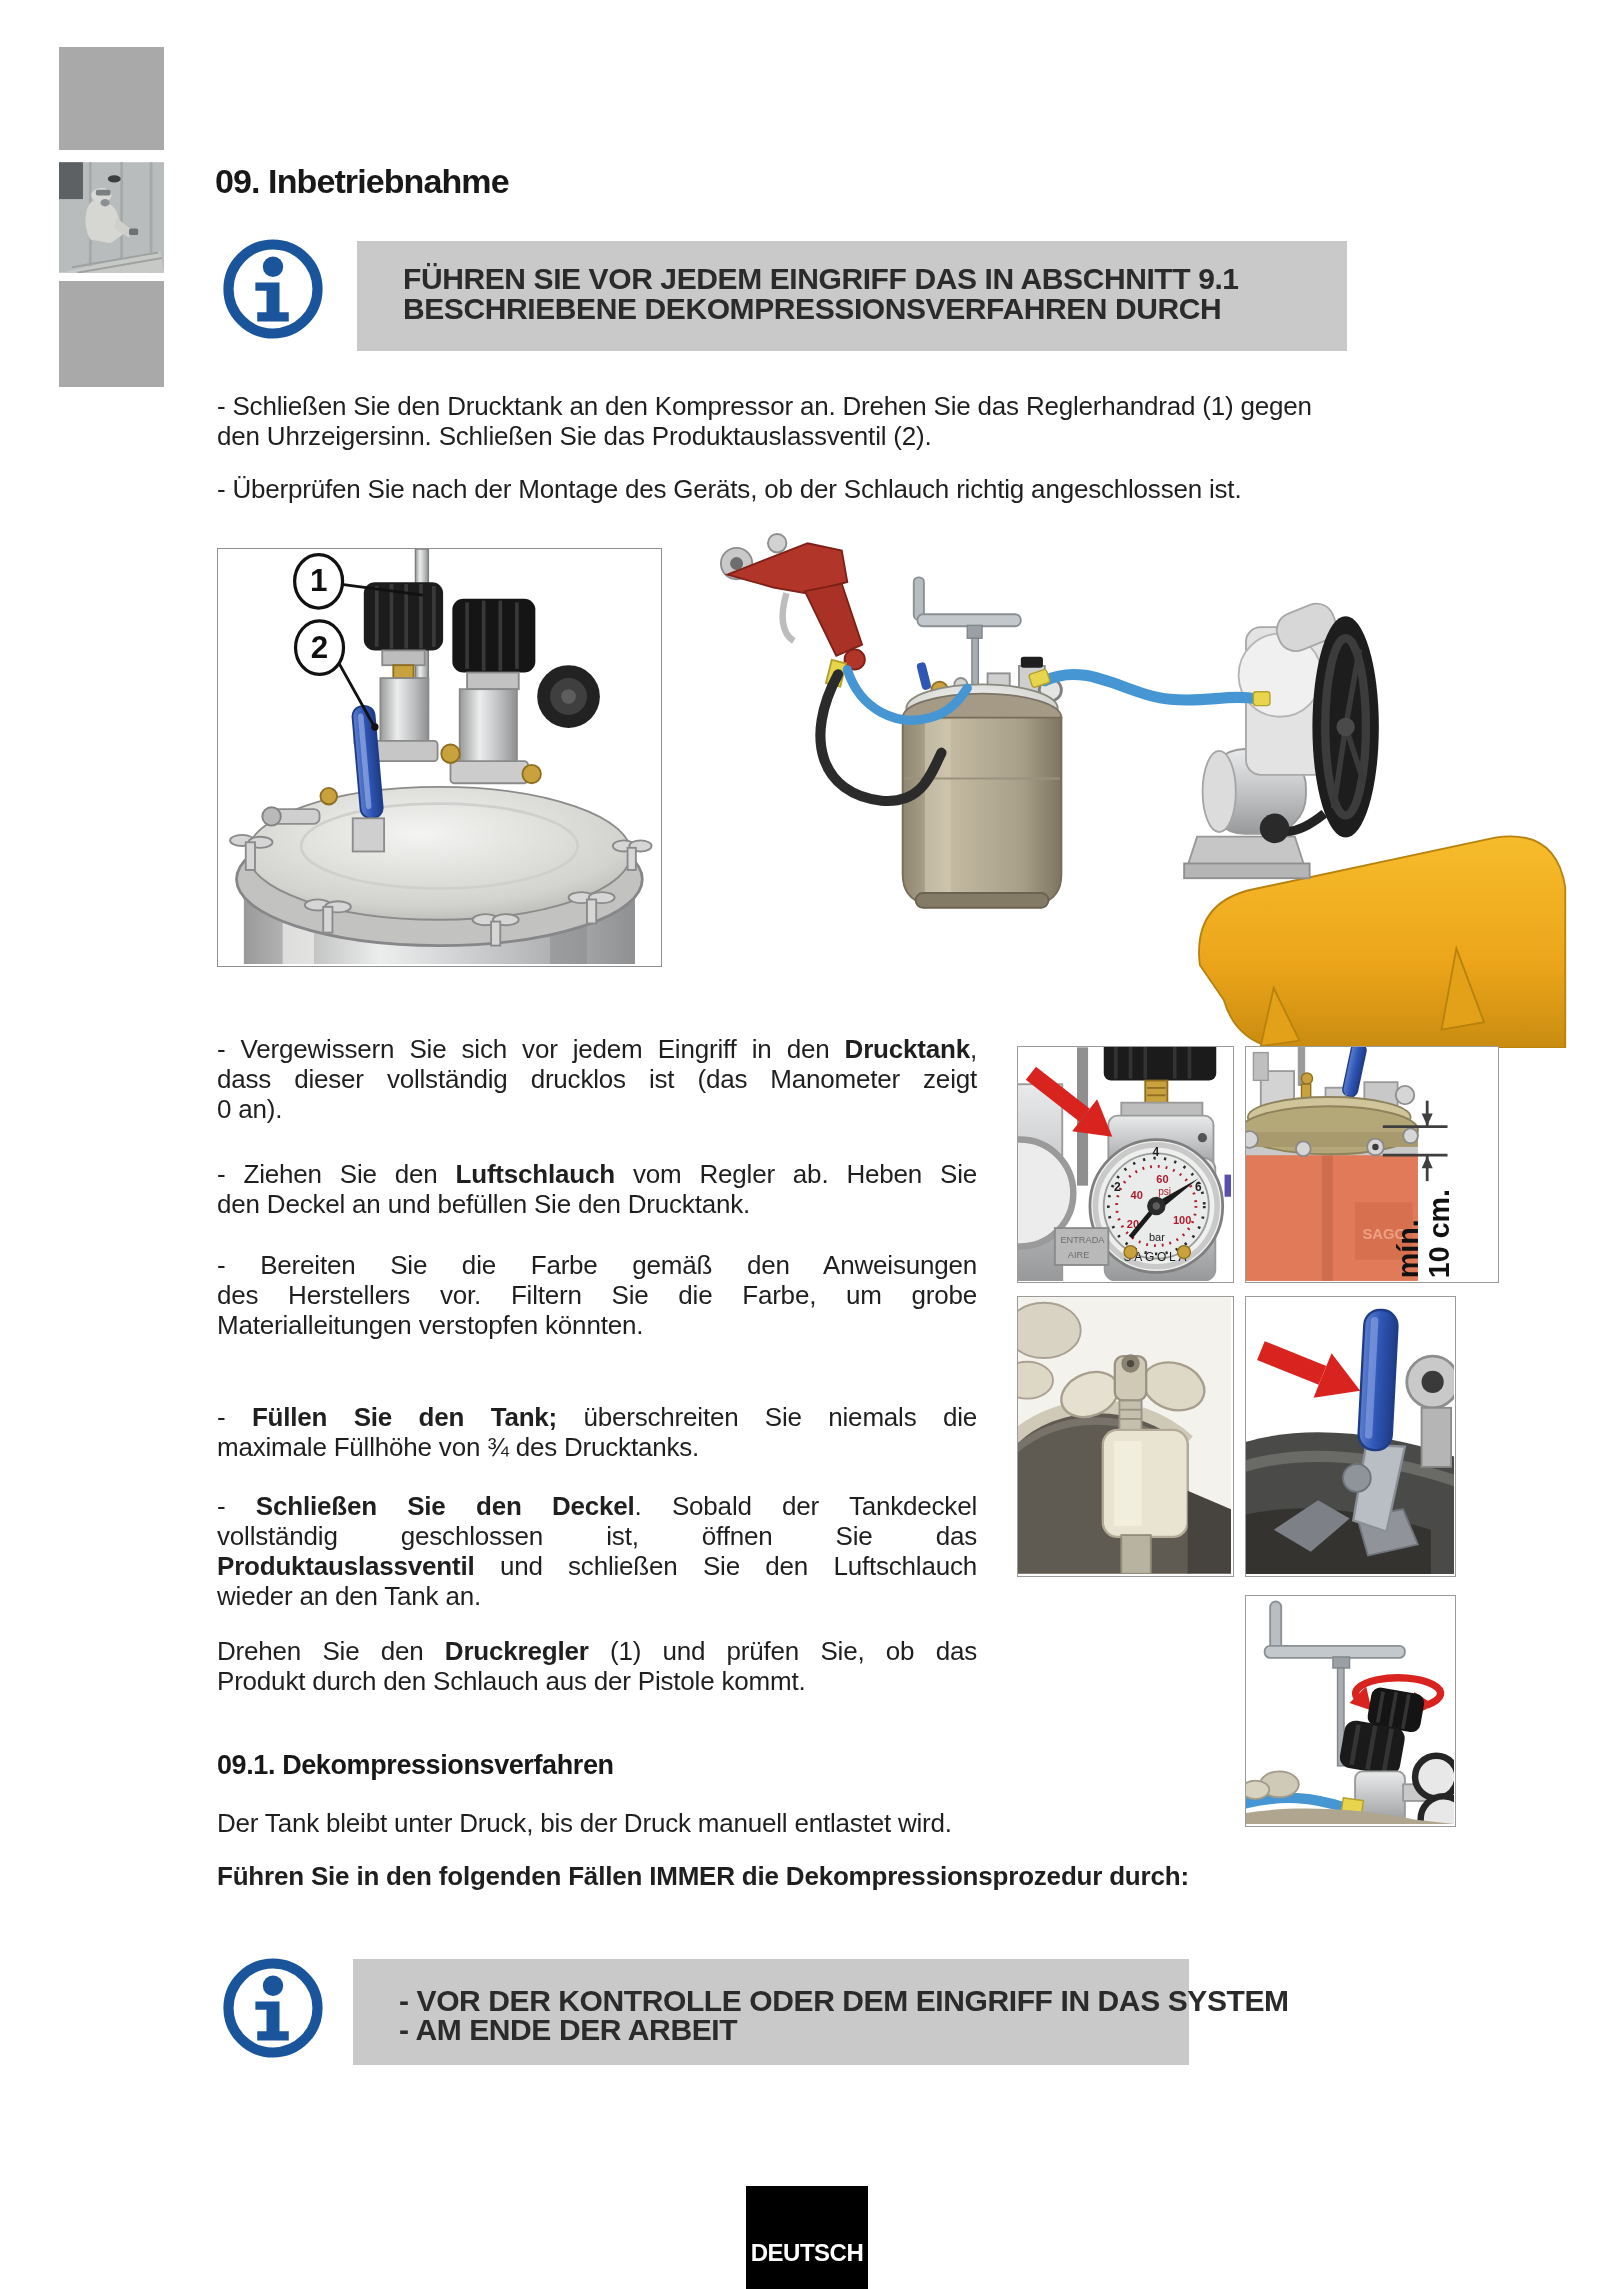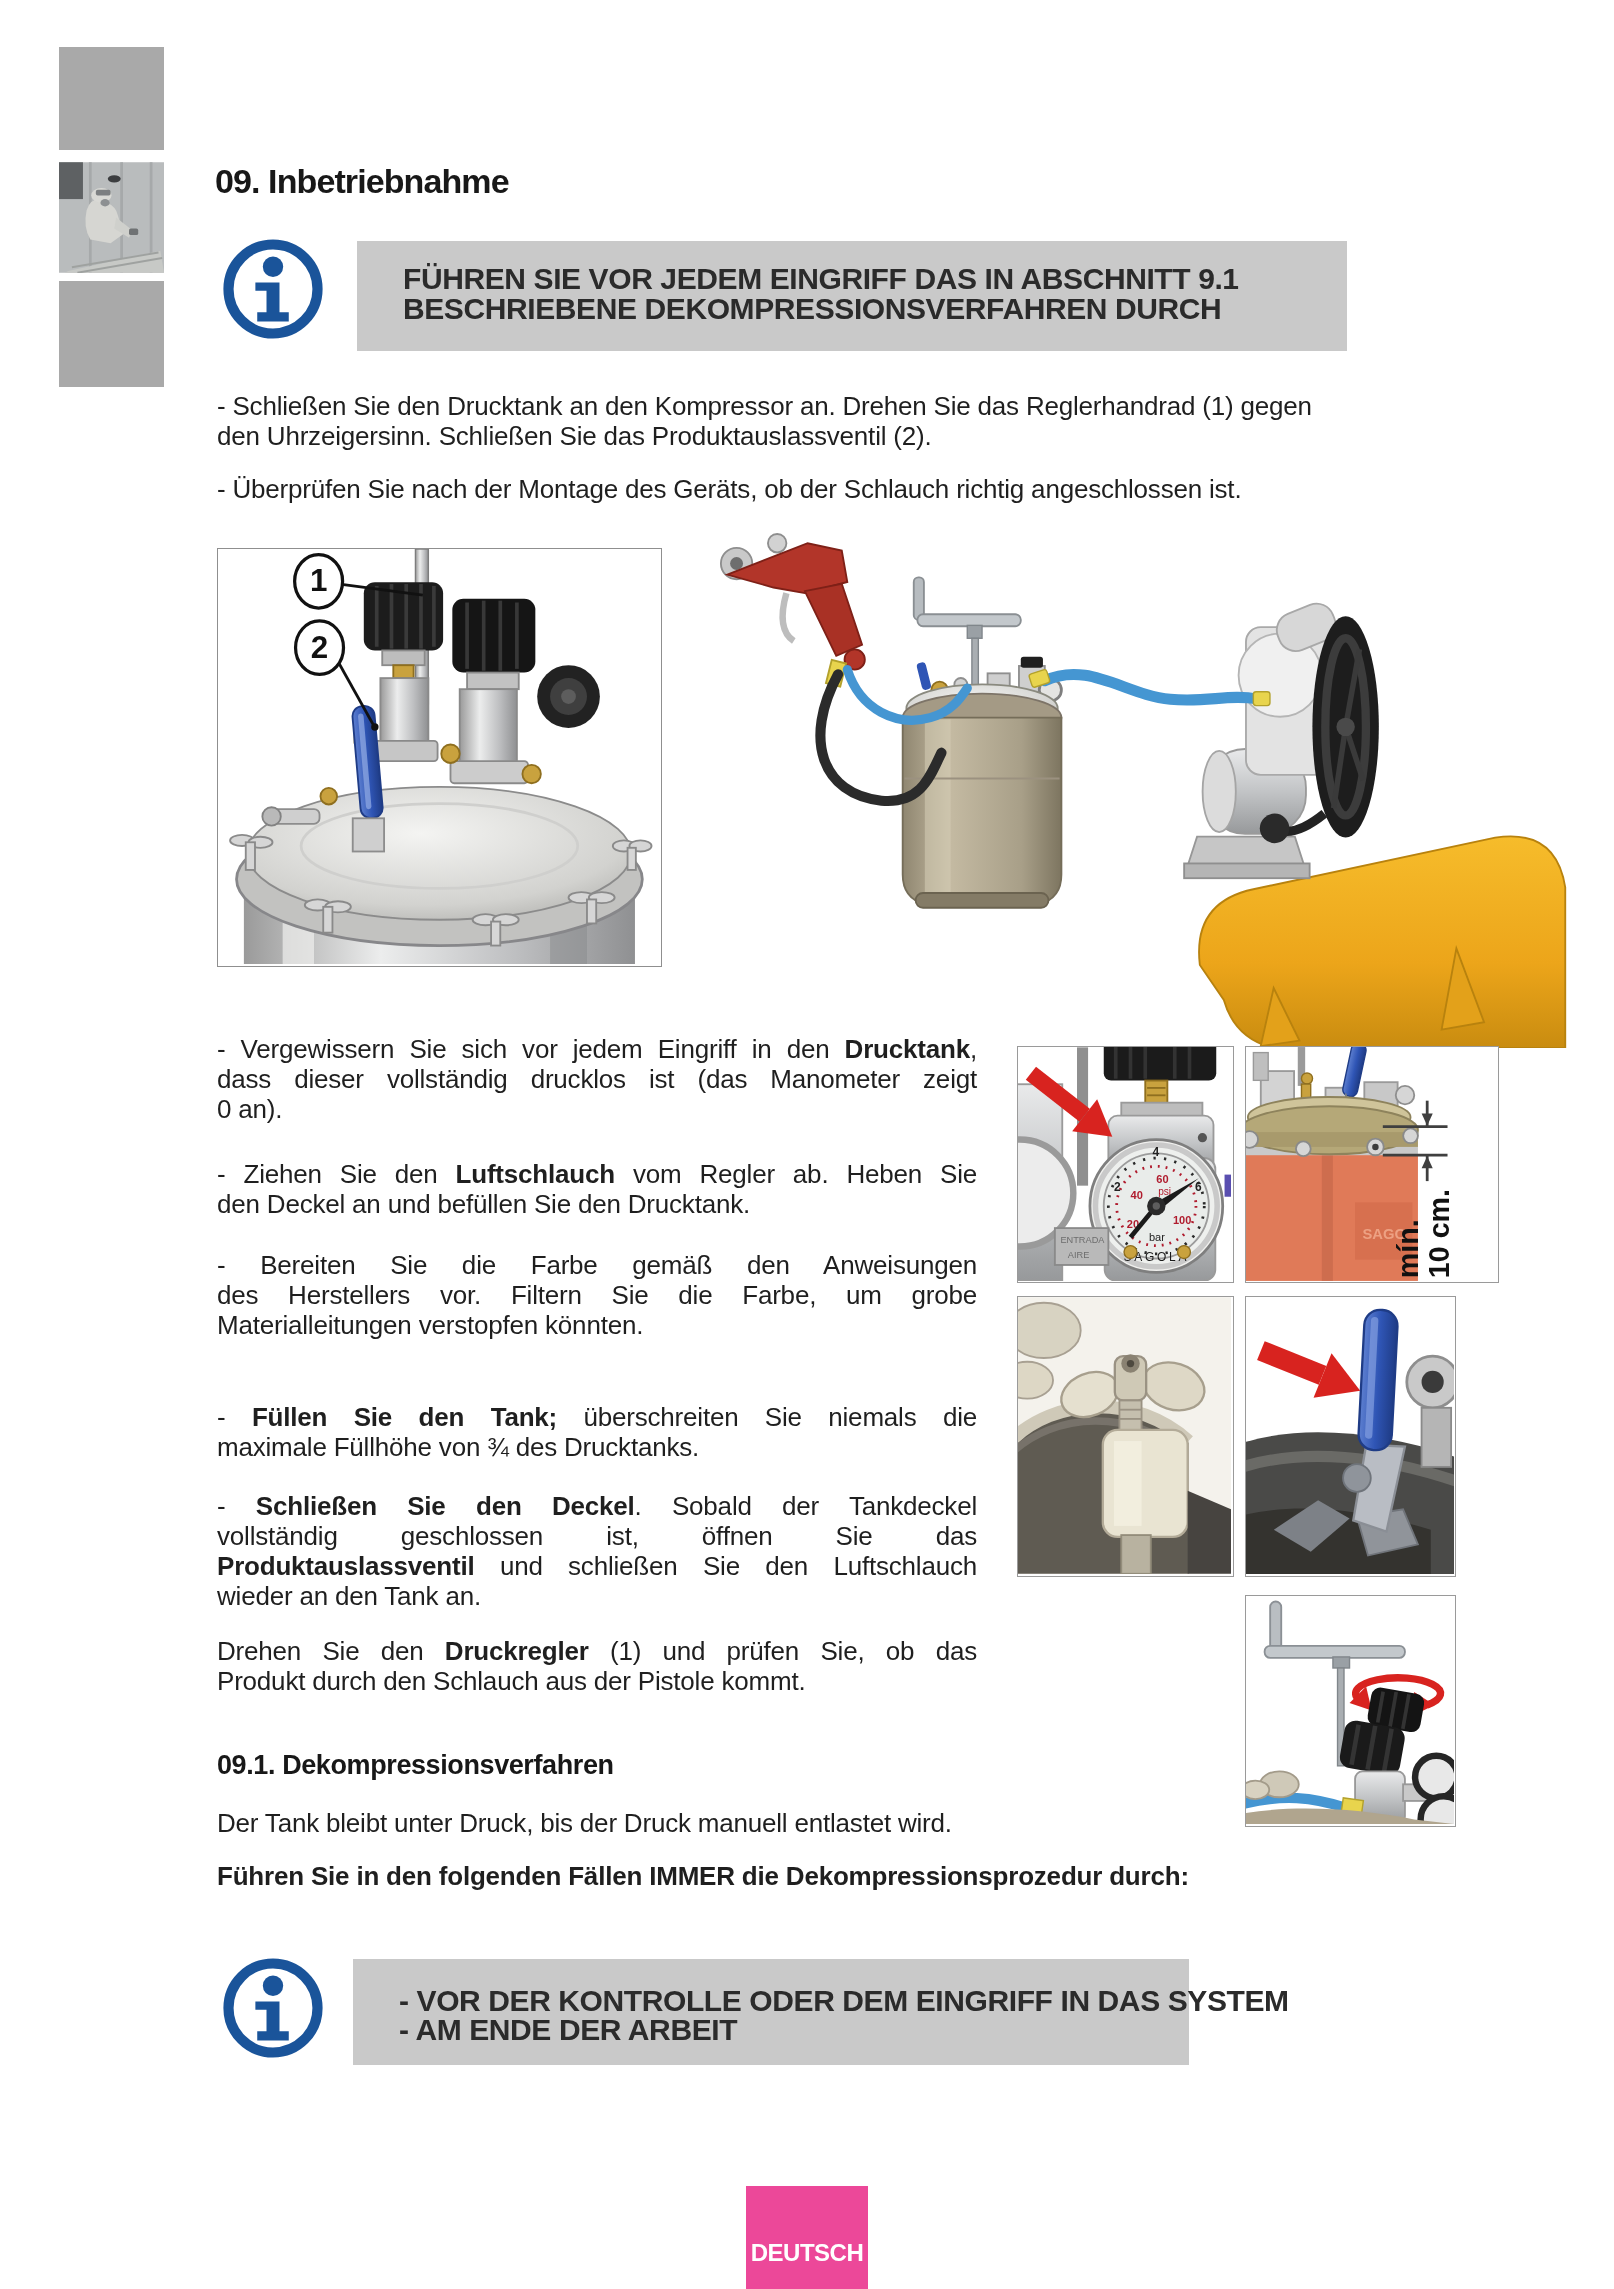--- a/index.html
+++ b/index.html
@@ -19,21 +19,21 @@
   .col{width:760px;}
   .col .bline{white-space:normal;}
   .jl{text-align:justify;text-align-last:justify;}
   .ll{text-align:left;text-align-last:left;}
   .h2{font-size:27px;font-weight:700;letter-spacing:-0.4px;color:#181818;white-space:nowrap;}
   .bold{font-weight:700;}
   
   .frame{border:1.8px solid #8f8f8f;background:#ffffff;box-sizing:border-box;}
   .panel{border:1.8px solid #9a9a9a;background:#ffffff;box-sizing:border-box;overflow:hidden;}
   
-  .lang-tab{background:#ec4899;}
+  .lang-tab{background:#000000;}
   .lang-tab span{display:block;margin-top:53px;text-align:center;color:#ffffff;
         font-size:24px;font-weight:700;letter-spacing:-0.5px;}
   svg{display:block;}
 </style>
 </head>
 <body>
 
 <div class="page">
 
   <svg width="0" height="0" style="position:absolute">

